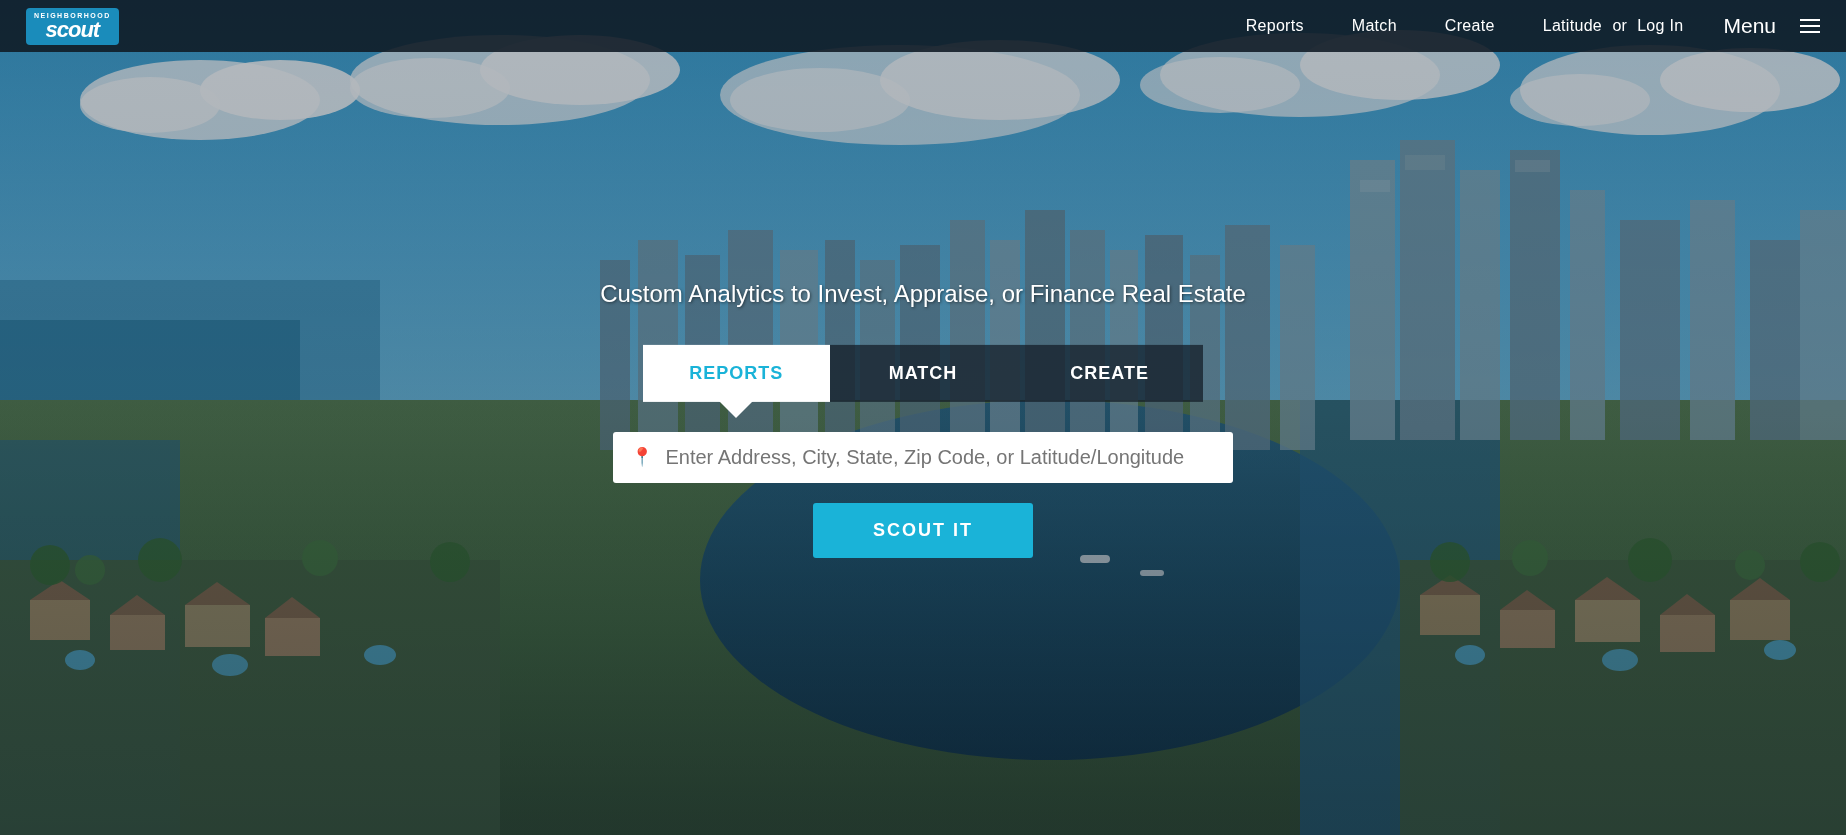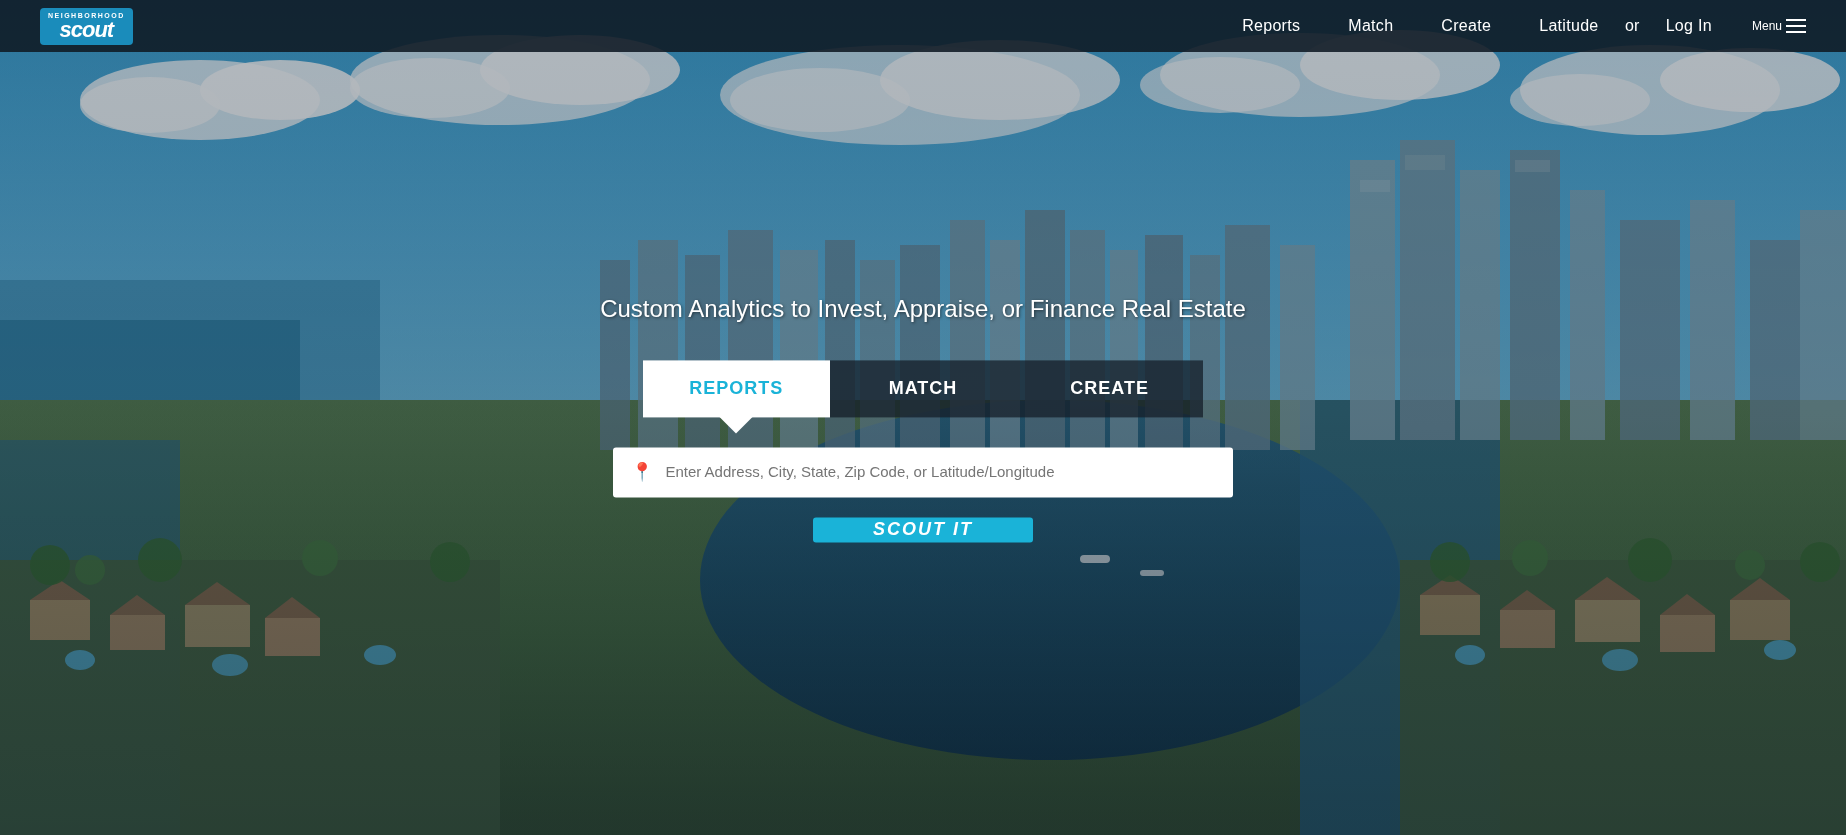--- a/index.html
+++ b/index.html
@@ -19,21 +19,21 @@
     
     .navbar {
       position: absolute;
       top: 0;
       left: 0;
       width: 100%;
       height: 52px;
       background: rgba(15, 25, 35, 0.88);
       display: flex;
       align-items: center;
-      padding: 0 40px;
+      padding: 0 26px;
       z-index: 100;
     }
 
     .logo-area {
       display: flex;
       align-items: center;
       gap: 0;
       margin-right: auto;
     }
 
@@ -80,36 +80,36 @@
 
     .nav-subscribe {
       color: white;
       text-decoration: underline;
       font-size: 16px;
     }
 
     .nav-or {
       color: white;
       font-size: 16px;
-      margin: 0 22px;
+      margin: 0 6px;
     }
 
     .nav-login {
       color: white;
       text-decoration: underline;
       font-size: 16px;
     }
 
     .nav-menu {
       display: flex;
       align-items: center;
-      gap: 4px;
+      gap: 24px;
       margin-left: 40px;
       color: white;
-      font-size: 12px;
+      font-size: 21px;
       cursor: pointer;
     }
 
     .hamburger-icon {
       display: flex;
       flex-direction: column;
       gap: 4px;
     }
 
     .hamburger-icon span {
@@ -196,40 +196,39 @@
     .pin-icon {
       color: #999;
       font-size: 18px;
       margin-right: 12px;
       flex-shrink: 0;
     }
 
     .search-input {
       border: none;
       outline: none;
-      font-size: 15px;
+      font-size: 20px;
       color: #0c4a6e;
       width: 100%;
       background: transparent;
     }
 
     
     .scout-btn {
       background: #1ab3d8;
       color: white;
       font-size: 18px;
       font-weight: 700;
       letter-spacing: 2px;
-      padding: 2px 60px;
+      padding: 17px 60px;
       border: none;
       border-radius: 3px;
       cursor: pointer;
       display: block;
       margin: 0 auto;
-      font-style: italic;
     }
 
     .scene-wrapper {
       position: absolute;
       top: 0;
       left: 0;
       width: 100%;
       height: 100%;
       z-index: 0;
     }

